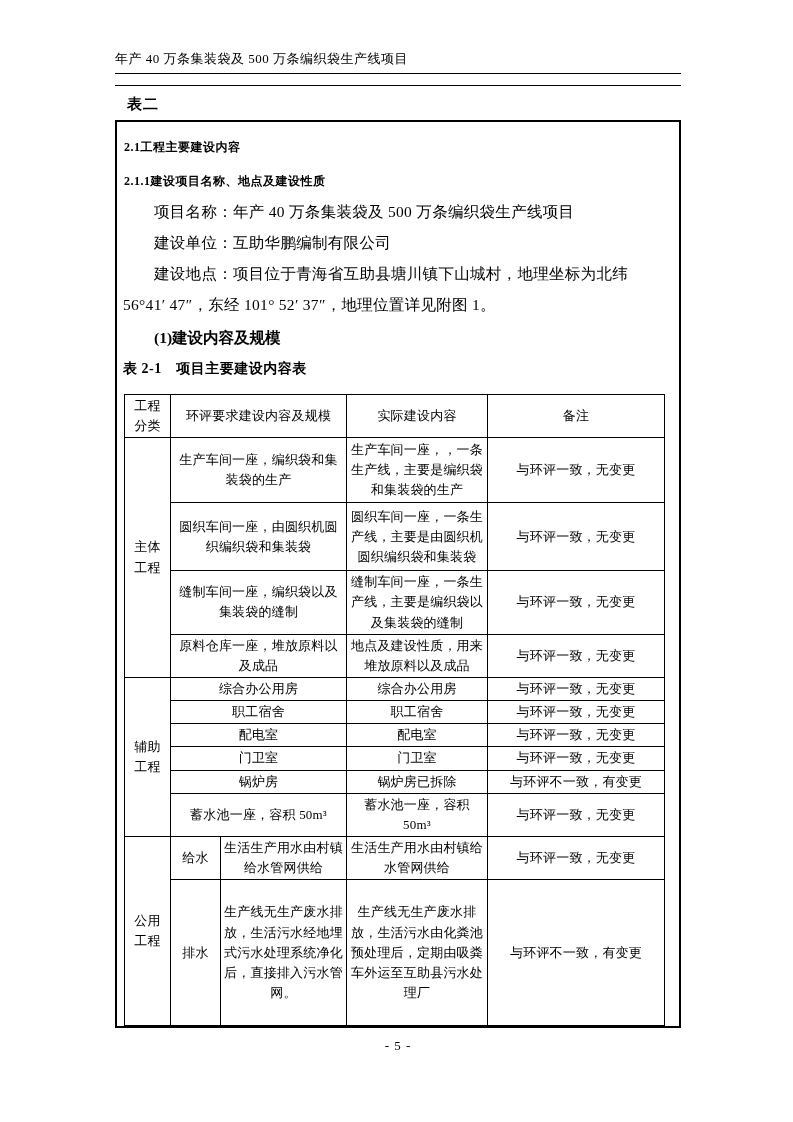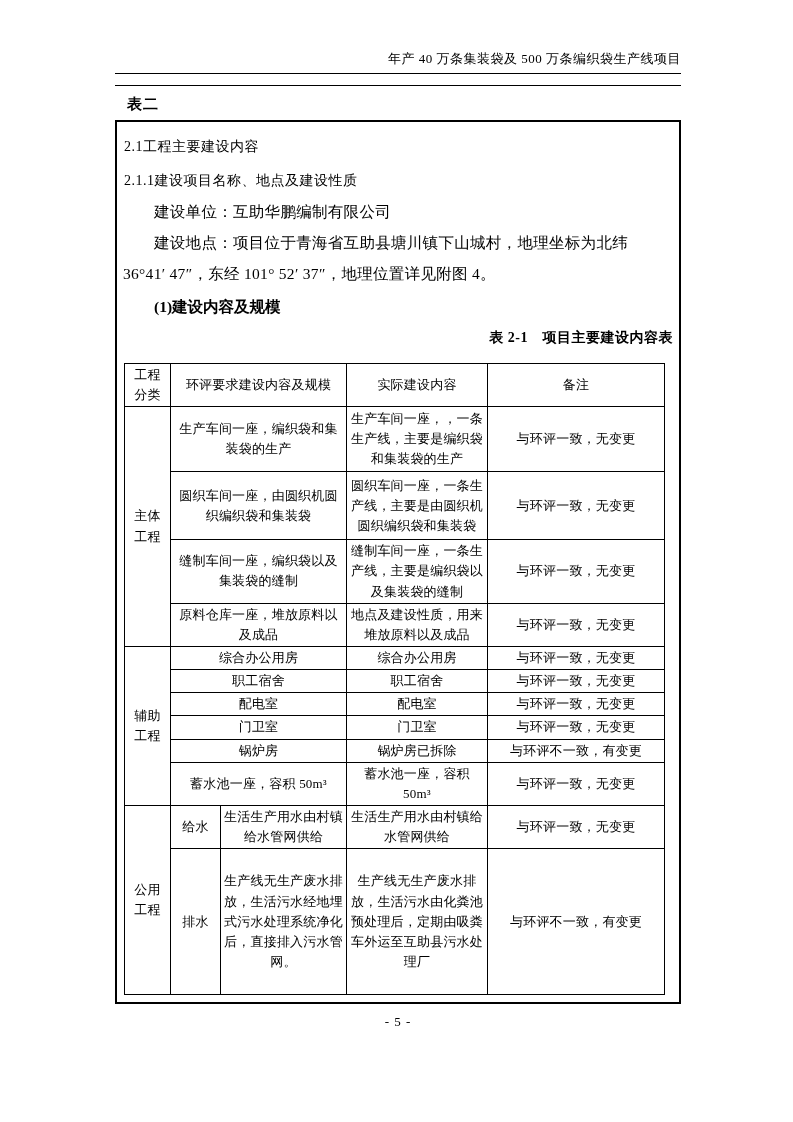--- a/index.html
+++ b/index.html
@@ -20,21 +20,21 @@
     position: absolute;
     left: 115px;
     top: 0;
     width: 566px;
   }
   
   .doc-header {
     padding-top: 50px;
   }
   .doc-header-title {
-    text-align: right;
+    text-align: left;
     font-size: 13px;
     letter-spacing: 0.5px;
     padding-bottom: 5px;
     border-bottom: 1px solid #000;
   }
   .doc-header-rule2 {
     height: 12px;
     border-bottom: 1px solid #000;
   }
   
@@ -44,42 +44,42 @@
     margin: 9px 0 6px 12px;
     letter-spacing: 1px;
   }
   
   .frame-box {
     border: 2px solid #000;
     padding: 6px 6px 0 6px;
     min-height: 884px;
   }
   .h-major {
-    font-size: 14px;
-    font-weight: normal;
+    font-size: 12px;
+    font-weight: bold;
     margin: 4px 0 0 1px;
     line-height: 30px;
     letter-spacing: 0.5px;
   }
   .para {
     font-size: 15.5px;
     line-height: 31px;
     margin: 0;
     text-indent: 2em;
     letter-spacing: 0.3px;
   }
   .h-sub {
     font-size: 15.5px;
     font-weight: bold;
     margin: 2px 0 0 0;
     line-height: 31px;
     text-indent: 2em;
   }
   .table-caption {
-    text-align: right;
+    text-align: left;
     font-size: 14px;
     font-weight: bold;
     margin: 3px 0 0 0;
     line-height: 26px;
     letter-spacing: 0.5px;
   }
   
   table.build-table {
     border-collapse: collapse;
     table-layout: fixed;
@@ -124,22 +124,23 @@
       <div class="doc-header-rule2"></div>
     </div>
 
     <div class="sheet-label">表二</div>
 
     <div class="frame-box">
 
       <div class="h-major">2.1工程主要建设内容</div>
       <div class="h-major">2.1.1建设项目名称、地点及建设性质</div>
 
+      <p class="para">项目名称：年产 40 万条集装袋及 500 万条编织袋生产线项目</p>
       <p class="para">建设单位：互助华鹏编制有限公司</p>
-      <p class="para">建设地点：项目位于青海省互助县塘川镇下山城村，地理坐标为北纬 36°41′ 47″，东经 101° 52′ 37″，地理位置详见附图 4。</p>
+      <p class="para">建设地点：项目位于青海省互助县塘川镇下山城村，地理坐标为北纬 56°41′ 47″，东经 101° 52′ 37″，地理位置详见附图 1。</p>
 
       <div class="h-sub">(1)建设内容及规模</div>
 
       <div class="table-caption">表 2-1　项目主要建设内容表</div>
 
       <table class="build-table">
         <colgroup>
           <col style="width:46px">
           <col style="width:50px">
           <col style="width:126px">

